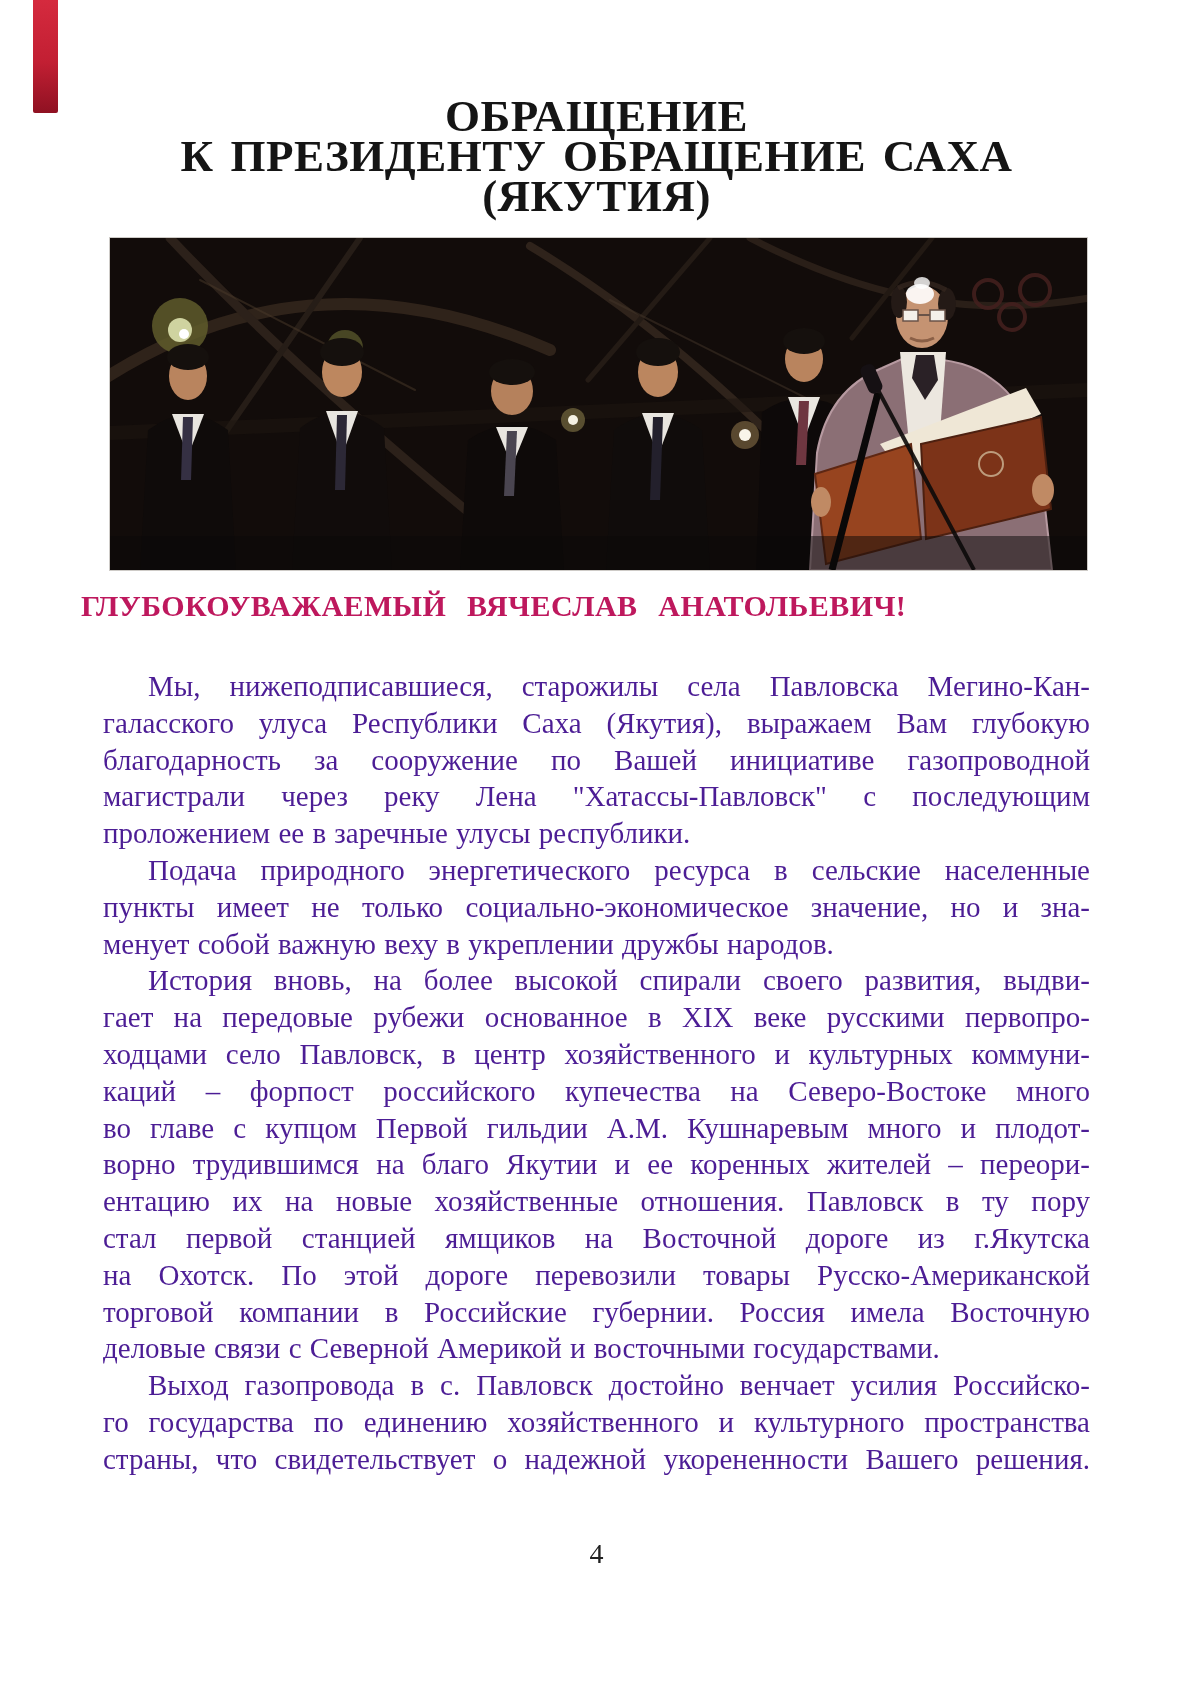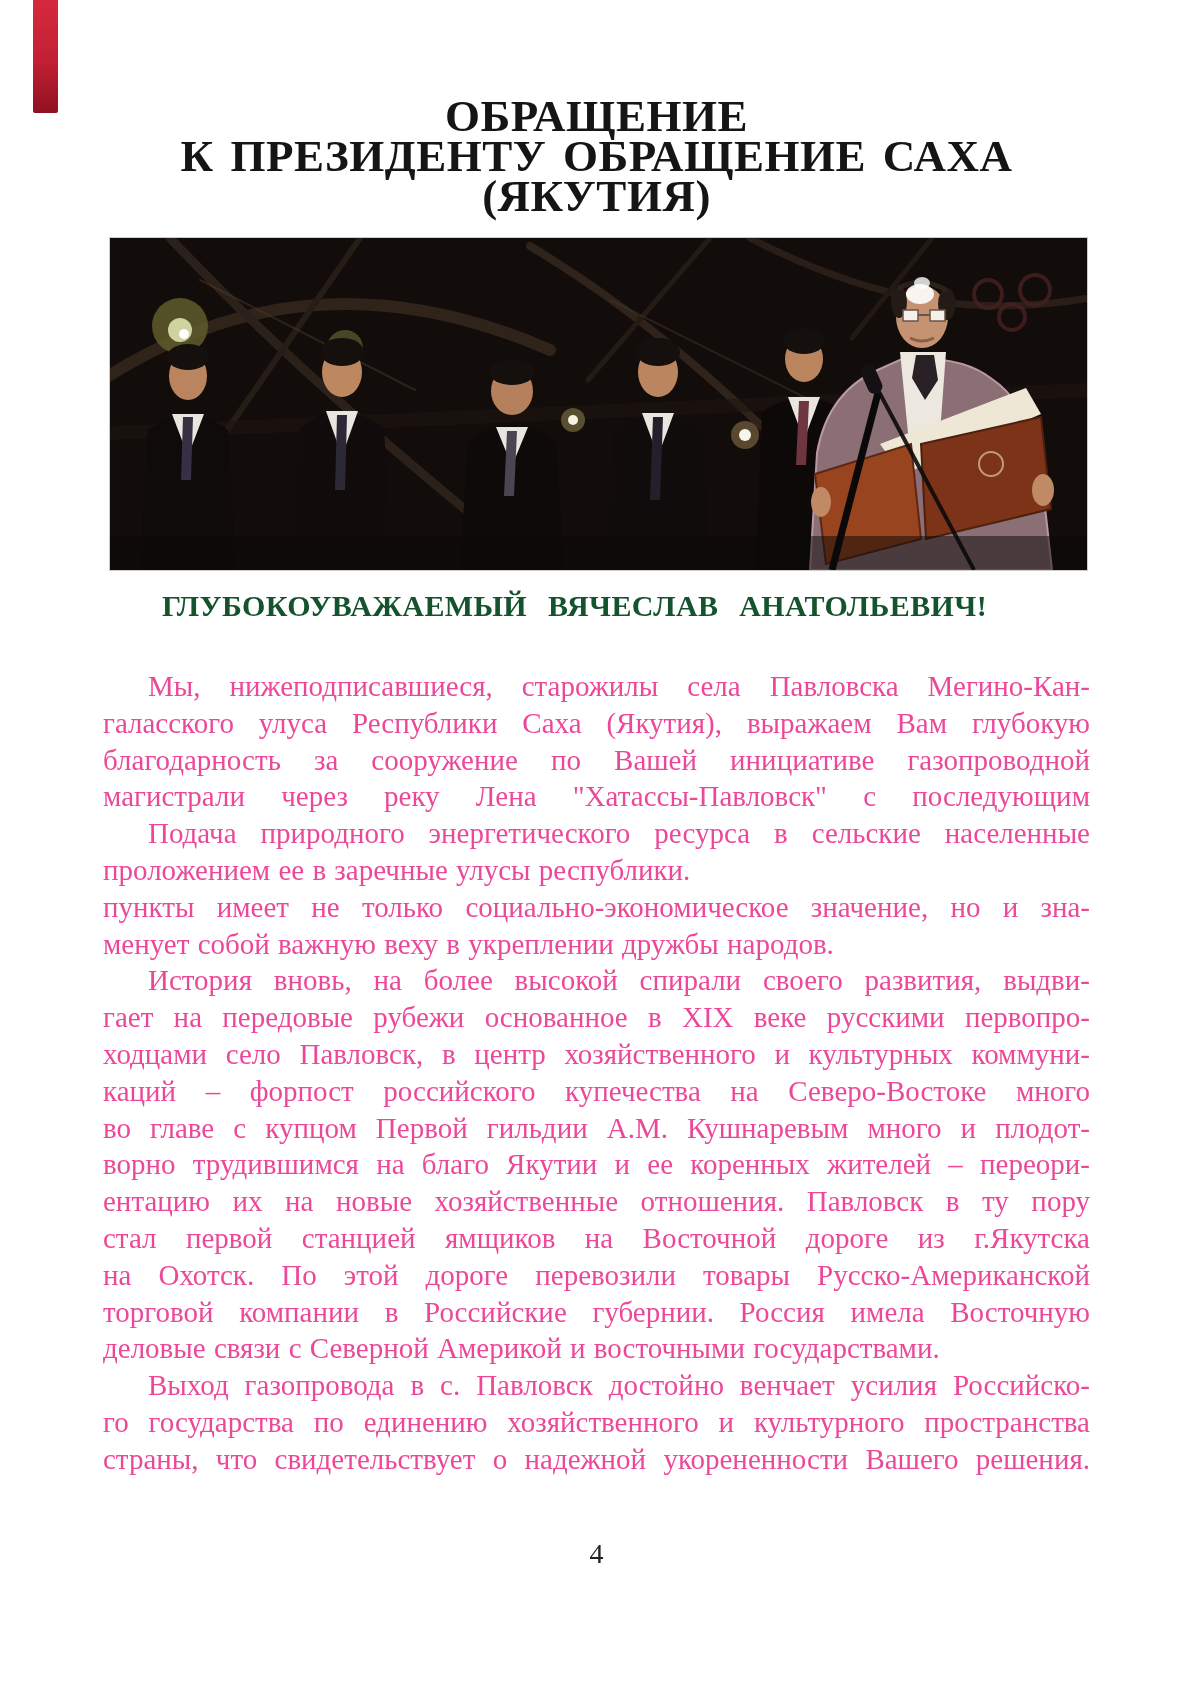--- a/index.html
+++ b/index.html
@@ -23,27 +23,27 @@
     color:#151515;letter-spacing:0.5px;word-spacing:5px;
   }
   .photo-wrap{
     position:absolute;left:110px;top:238px;width:977px;height:332px;
     box-shadow:0 0 0 1px rgba(115,105,95,.35);
     background:#120c0a;
   }
   .photo-wrap svg{display:block;width:977px;height:332px;}
   .salutation{
     position:absolute;left:103px;top:589px;width:987px;
-    text-align:center;font-weight:bold;font-size:30px;line-height:34px;
-    color:#14532d;word-spacing:13px;letter-spacing:0.4px;
+    text-align:left;font-weight:bold;font-size:30px;line-height:34px;
+    color:#be185d;word-spacing:13px;letter-spacing:0.4px;
     transform:translateX(-22px);
   }
   .body-text{
     position:absolute;left:103px;top:668px;width:987px;
-    font-size:29px;line-height:36.8px;color:#ec4899;
+    font-size:29px;line-height:36.8px;color:#4c1d95;
   }
   .body-text .line{
     text-align:justify;text-align-last:justify;
     word-spacing:1px;white-space:normal;overflow:hidden;height:36.8px;
   }
   .body-text .line.last{text-align-last:left;}
   .body-text .line.indent{text-indent:45px;}
   .page-number{
     position:absolute;left:103px;top:1538px;width:987px;
     text-align:center;font-size:28px;color:#222;
@@ -170,22 +170,22 @@
     </svg>
   </div>
 
   <div class="salutation">ГЛУБОКОУВАЖАЕМЫЙ ВЯЧЕСЛАВ АНАТОЛЬЕВИЧ!</div>
 
   <div class="body-text">
       <div class="line indent">Мы, нижеподписавшиеся, старожилы села Павловска Мегино-Кан-</div>
       <div class="line">галасского улуса Республики Саха (Якутия), выражаем Вам глубокую</div>
       <div class="line">благодарность за сооружение по Вашей инициативе газопроводной</div>
       <div class="line">магистрали через реку Лена "Хатассы-Павловск" с последующим</div>
+      <div class="line last">проложением ее в заречные улусы республики.</div>
       <div class="line indent">Подача природного энергетического ресурса в сельские населенные</div>
-      <div class="line last">проложением ее в заречные улусы республики.</div>
       <div class="line">пункты имеет не только социально-экономическое значение, но и зна-</div>
       <div class="line last">менует собой важную веху в укреплении дружбы народов.</div>
       <div class="line indent">История вновь, на более высокой спирали своего развития, выдви-</div>
       <div class="line">гает на передовые рубежи основанное в XIX веке русскими первопро-</div>
       <div class="line">ходцами село Павловск, в центр хозяйственного и культурных коммуни-</div>
       <div class="line">каций – форпост российского купечества на Северо-Востоке много</div>
       <div class="line">во главе с купцом Первой гильдии А.М. Кушнаревым много и плодот-</div>
       <div class="line">ворно трудившимся на благо Якутии и ее коренных жителей – переори-</div>
       <div class="line">ентацию их на новые хозяйственные отношения. Павловск в ту пору</div>
       <div class="line">стал первой станцией ямщиков на Восточной дороге из г.Якутска</div>

